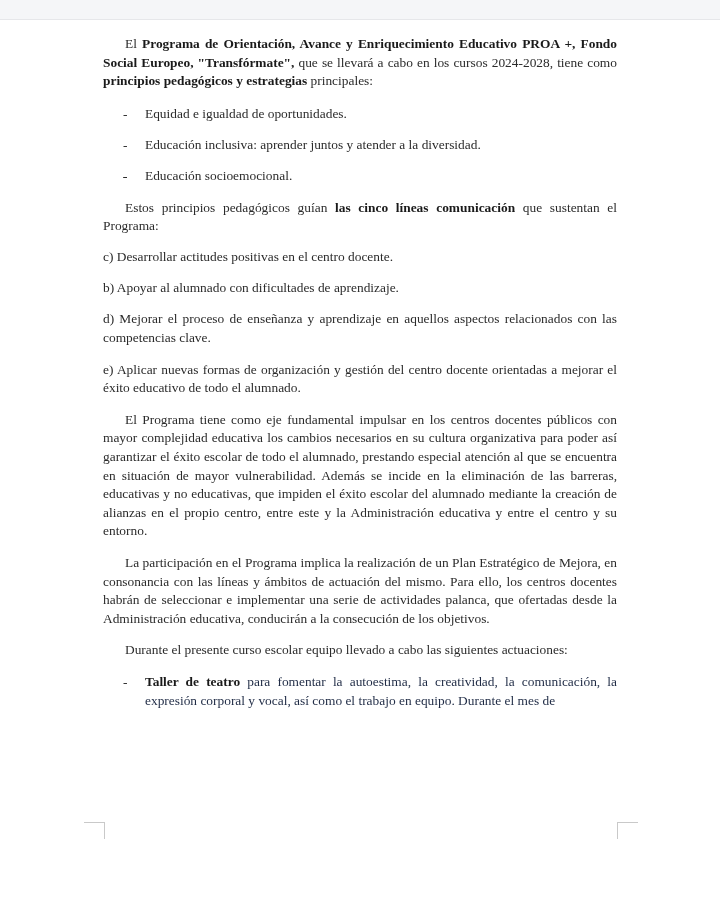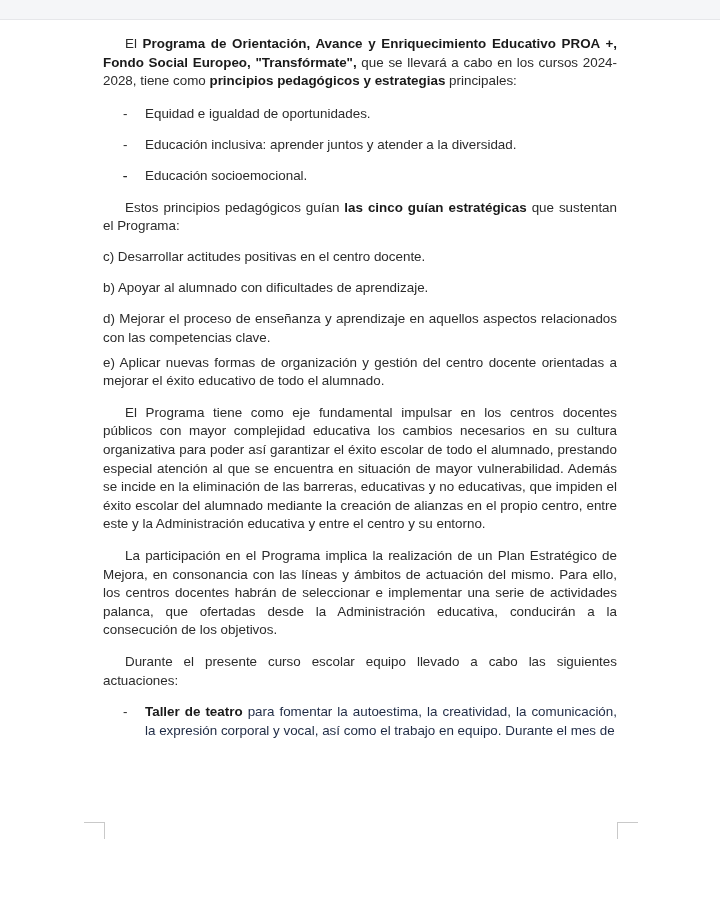--- a/index.html
+++ b/index.html
@@ -22,20 +22,21 @@
       background: #f5f6f8;
       border-bottom: 1px solid #e6e7ea;
     }
     .page {
       position: absolute;
       left: 103px;
       top: 35px;
       width: 514px;
       font-size: 13.4px;
       line-height: 18.6px;
+      font-family: Liberation Serif, serif;
     }
     .p {
       margin: 0;
       text-align: justify;
     }
     .indent { text-indent: 22px; }
     b, .b { font-weight: bold; color: #1a1a1a; }
 
     .bullets { margin: 0; padding: 0; list-style: none; }
     .bullet {
@@ -76,26 +77,26 @@
   <p class="p indent"><span>El </span><b>Programa de Orientación, Avance y Enriquecimiento Educativo PROA +, Fondo Social Europeo, "Transfórmate",</b><span> que se llevará a cabo en los cursos 2024-2028,  tiene como </span><b>principios pedagógicos y estrategias</b><span> principales:</span></p>
 
   <ul class="bullets" style="margin-top:14px;">
     <li class="bullet" style="margin-bottom:12.5px;"><span class="dash">-</span><span>Equidad e igualdad de oportunidades.</span></li>
     <li class="bullet" style="margin-bottom:12.5px;"><span class="dash">-</span><span>Educación inclusiva: aprender juntos y atender a la diversidad.</span></li>
     <li class="bullet" style="margin-bottom:12.5px;"><span class="dash">-</span></li>
     <li class="bullet" style="margin-bottom:12.5px;"><span class="dash">-</span></li>
     <li class="bullet"><span class="dash">-</span><span>Educación socioemocional.</span></li>
   </ul>
 
-  <p class="p indent" style="margin-top:13px;"><span>Estos principios pedagógicos guían </span><b>las cinco guían estratégicas</b><span> que sustentan el Programa:</span></p>
+  <p class="p indent" style="margin-top:13px;"><span>Estos principios pedagógicos guían </span><b>las cinco líneas comunicación</b><span> que sustentan el Programa:</span></p>
 
   <p class="p" style="margin-top:12.5px;">c) Desarrollar actitudes positivas en el centro docente.</p>
   <p class="p" style="margin-top:12.5px;">b) Apoyar al alumnado con dificultades de aprendizaje.</p>
   <p class="p" style="margin-top:12.5px;">d) Mejorar el proceso de enseñanza y aprendizaje en aquellos aspectos relacionados con las competencias clave.</p>
-  <p class="p" style="margin-top:6px;">e) Aplicar nuevas formas de organización y gestión del centro docente orientadas a mejorar el éxito educativo de todo el alumnado.</p>
+  <p class="p" style="margin-top:13px;">e) Aplicar nuevas formas de organización y gestión del centro docente orientadas a mejorar el éxito educativo de todo el alumnado.</p>
 
   <p class="p indent" style="margin-top:13px;">El Programa tiene como eje fundamental impulsar en los centros docentes públicos con mayor complejidad educativa los cambios necesarios en su cultura organizativa para poder así garantizar el éxito escolar de todo el alumnado, prestando especial atención al que se encuentra en situación de mayor vulnerabilidad. Además se incide en la eliminación de las barreras, educativas y no educativas, que impiden el éxito escolar del alumnado mediante la creación de alianzas en el propio centro, entre este y la Administración educativa y entre el centro y su entorno.</p>
 
   <p class="p indent" style="margin-top:13px;">La participación en el Programa implica la realización de un Plan Estratégico de Mejora, en consonancia con las líneas y ámbitos de actuación del mismo. Para ello, los centros docentes habrán de seleccionar e implementar una serie de actividades palanca, que ofertadas desde la Administración educativa, conducirán a la consecución de los objetivos.</p>
 
   <p class="p indent" style="margin-top:13px;">Durante el presente curso escolar equipo llevado a cabo las siguientes actuaciones:</p>
 
   <ul class="bullets" style="margin-top:13px;">
     <li class="bullet navy"><span class="dash" style="color:#2b2b2b;">-</span><b>Taller de teatro</b><span> para fomentar la autoestima, la creatividad, la comunicación, la expresión corporal y vocal, así como el trabajo en equipo. Durante el mes de</span></li>
   </ul>

